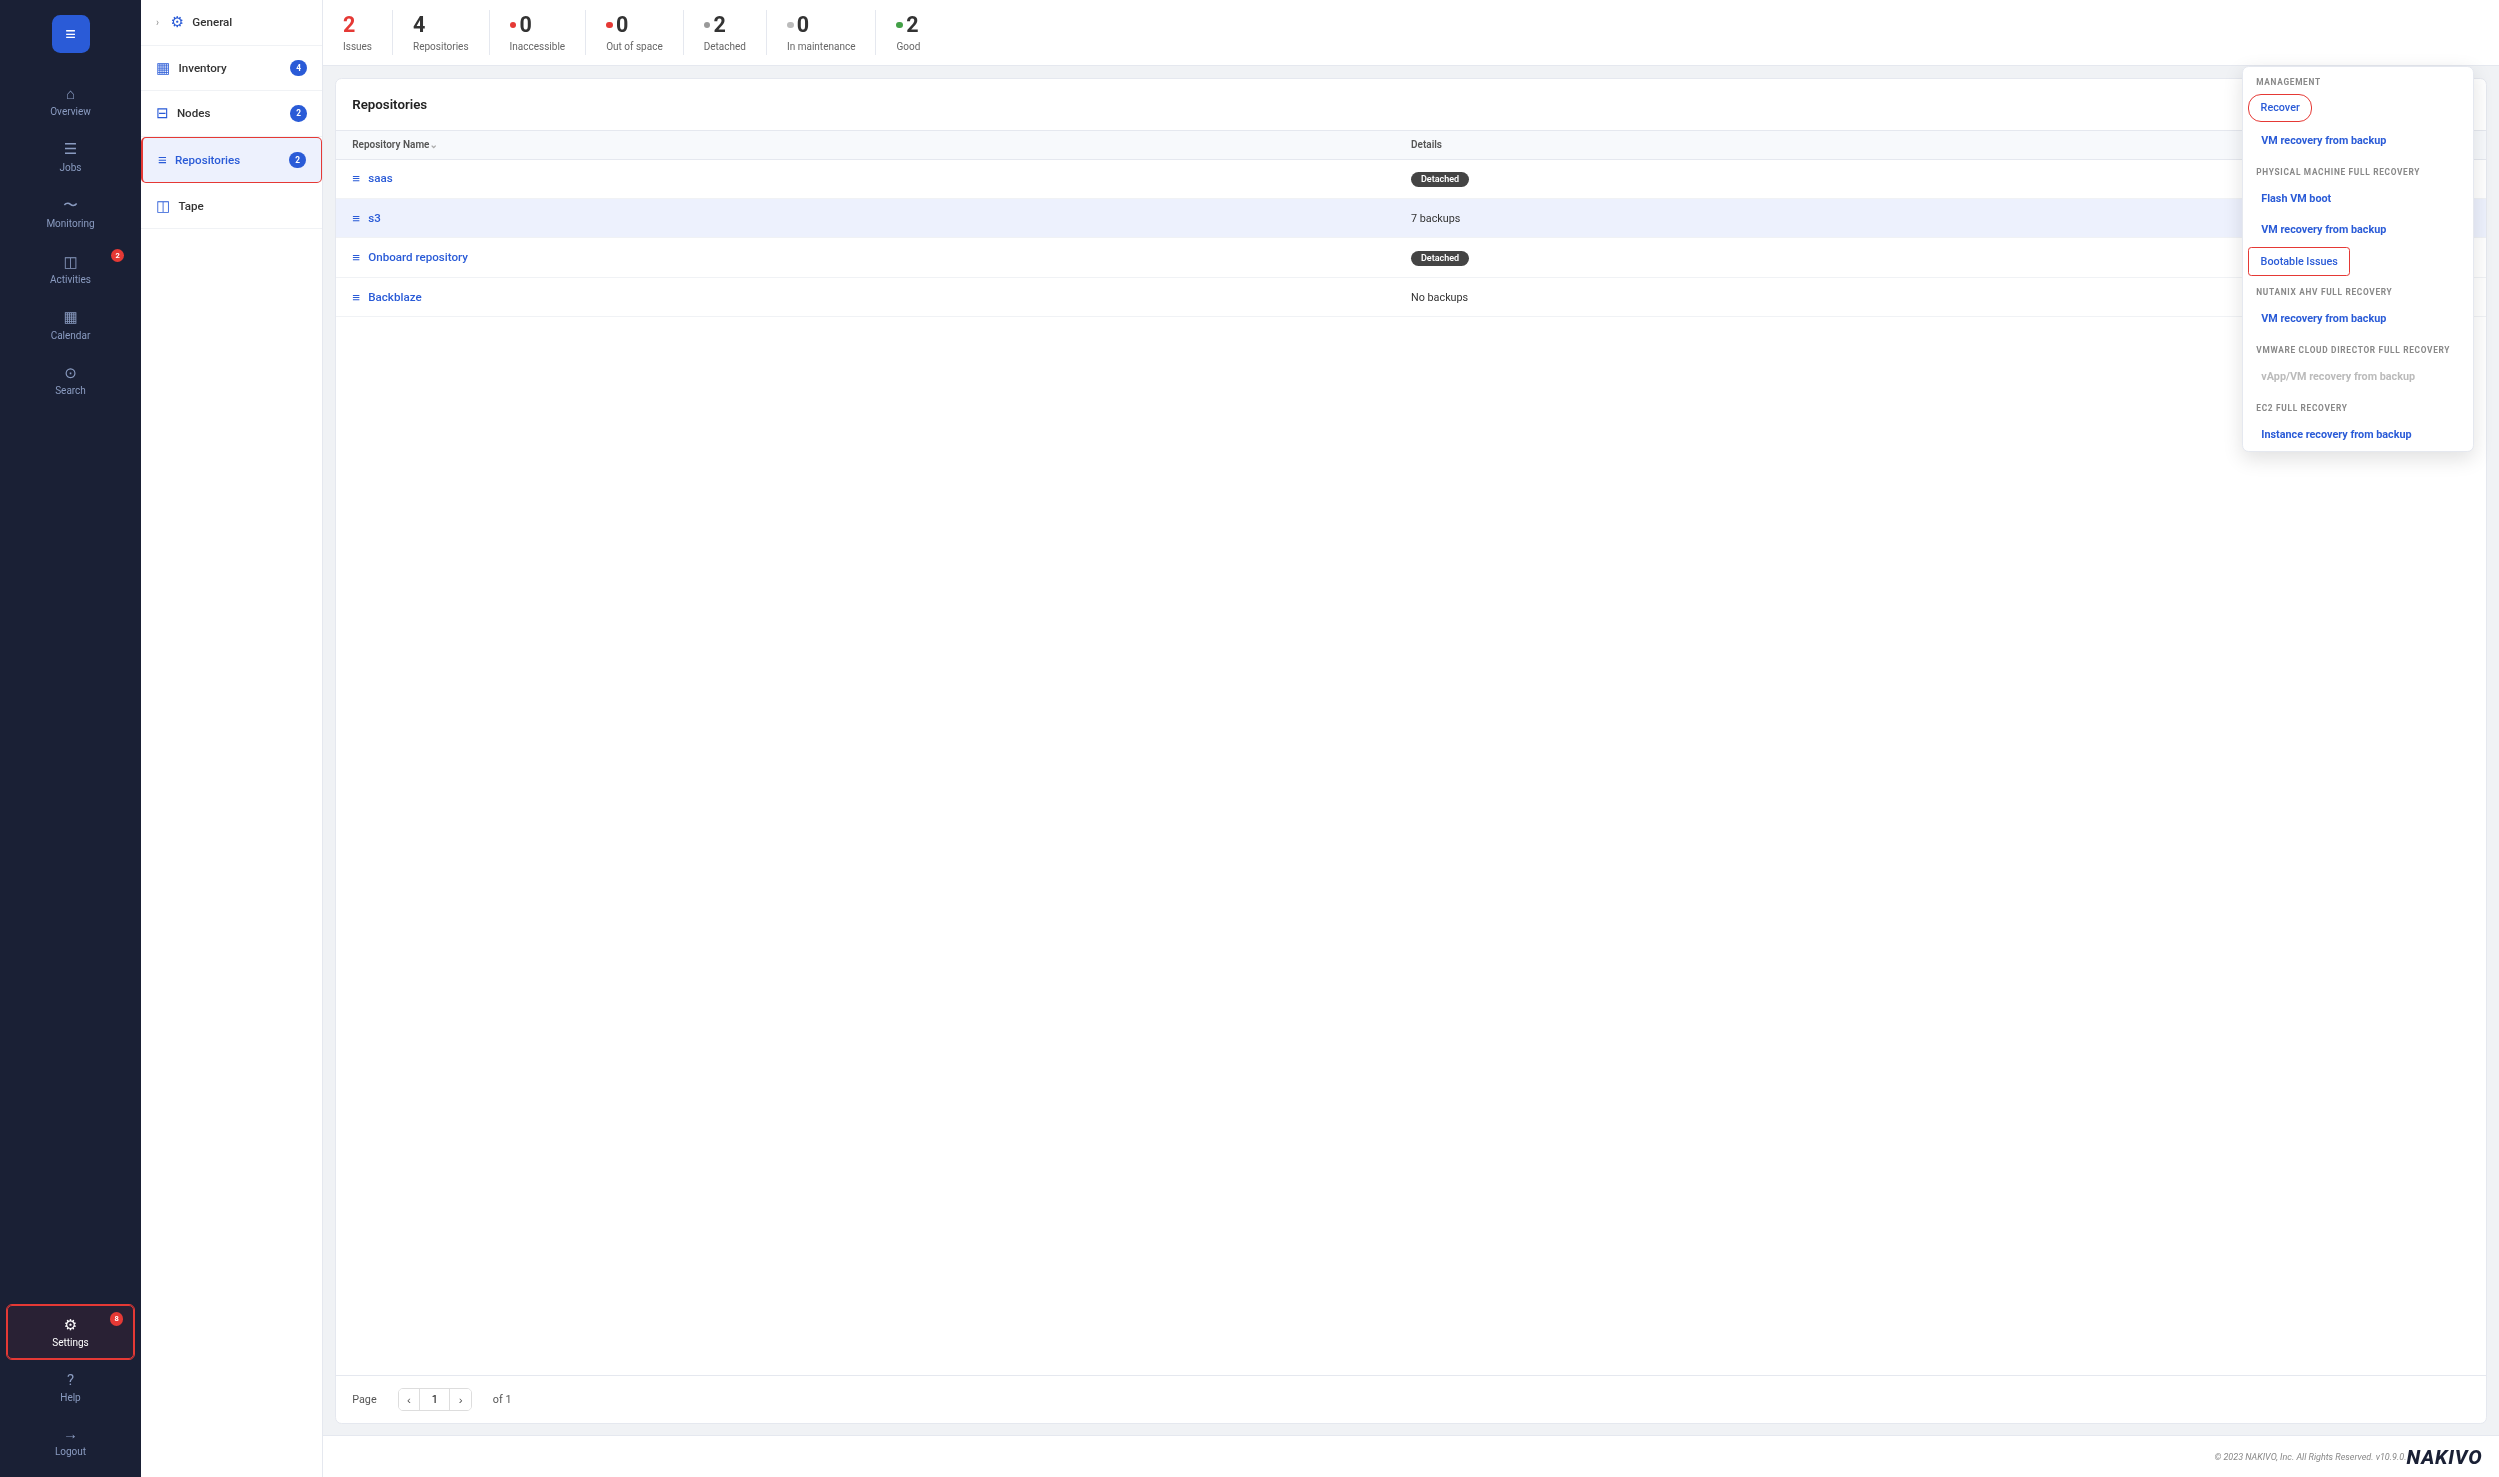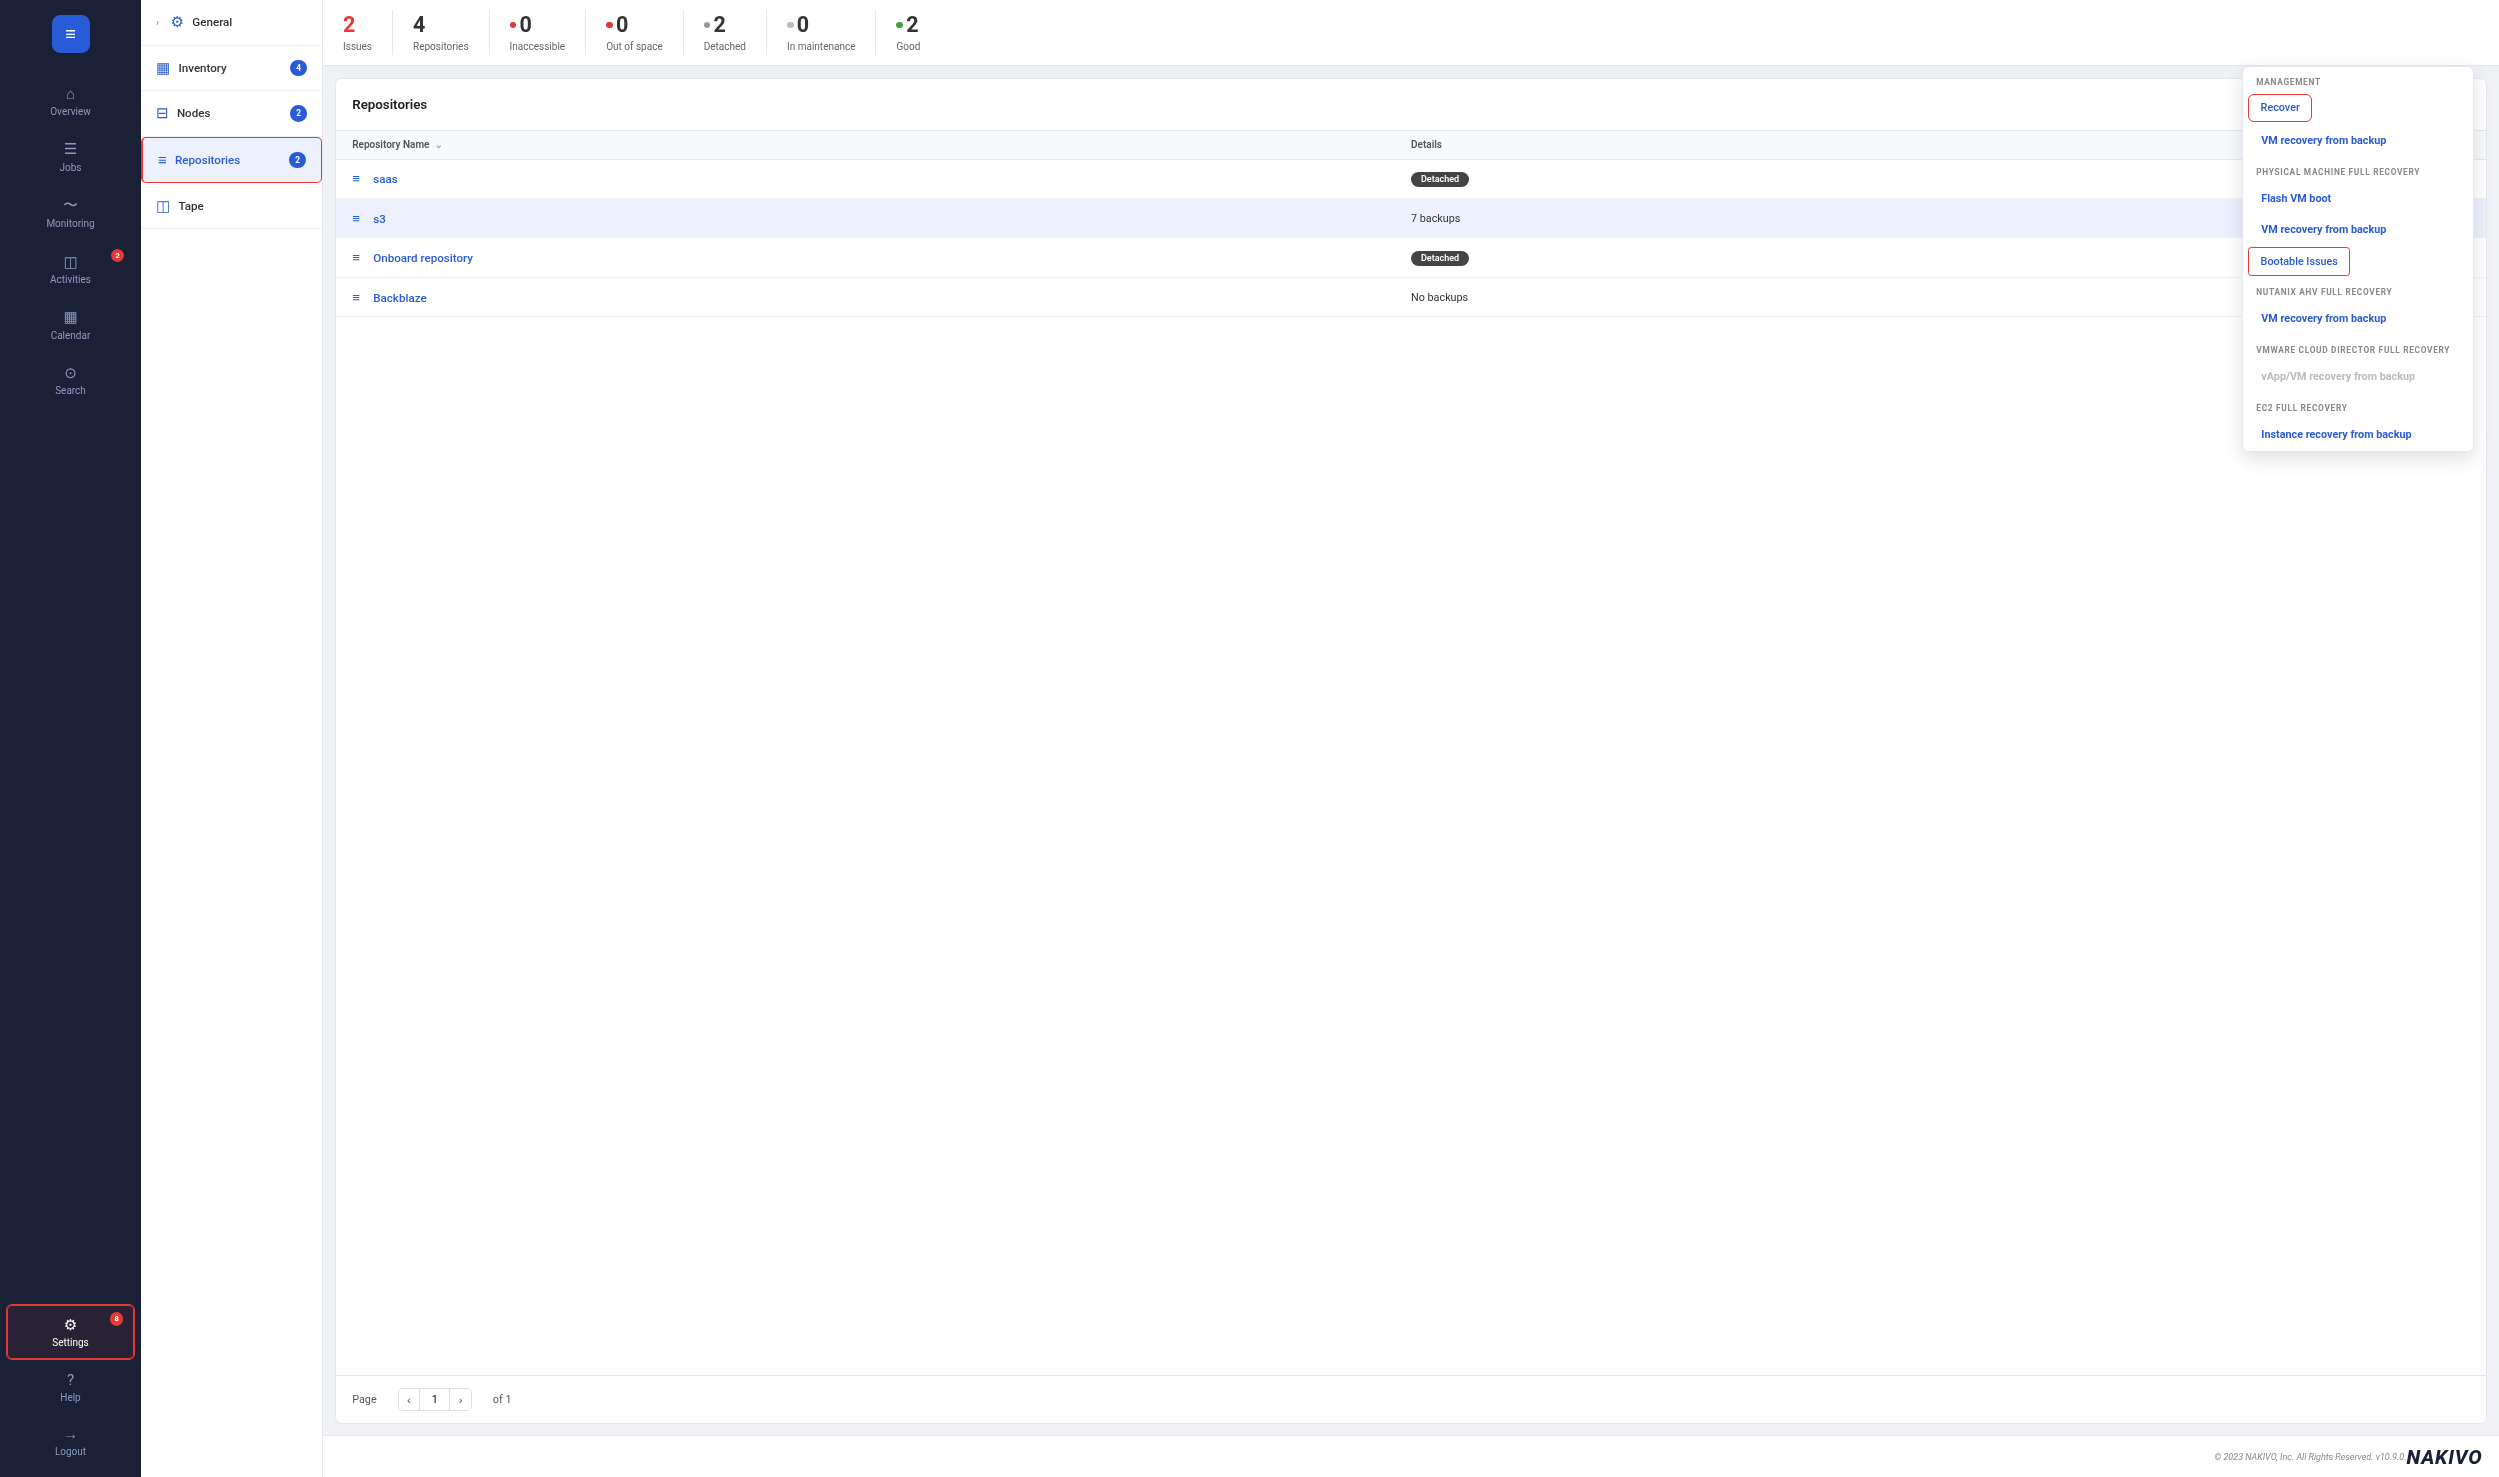--- a/index.html
+++ b/index.html
@@ -173,21 +173,21 @@
     .table-header {
       display: flex;
       align-items: center;
       padding: 8.3px 16.6px;
       background: #f7f9fc;
       border-bottom: 0.8px solid #e5e8ef;
       font-size: 10px;
       font-weight: 600;
       color: #555;
     }
-    .col-name { flex: 1; display: flex; align-items: flex-end; gap: 5px; }
+    .col-name { flex: 1; display: flex; align-items: flex-start; }
     .col-details { flex: 1; }
     .table-row {
       display: flex;
       align-items: center;
       padding: 11.6px 16.6px;
       border-bottom: 0.8px solid #f0f2f5;
       cursor: pointer;
     }
     .table-row.selected { background: #edf1fd; }
     .repo-icon { color: #2a5bd7; font-size: 13.3px; margin-right: 8.3px; }
@@ -279,21 +279,21 @@
       outline: 1.7px solid #e53935;
       border-radius: 5px;
     }
 
     
     .recover-btn {
       display: inline-block;
       border: 1.2px solid #e53935;
       color: #2a5bd7;
       padding: 6.6px 11.6px;
-      border-radius: 6px;
+      border-radius: 13px;
       cursor: pointer;
       font-size: 10.8px;
       font-weight: 500;
       margin: 1.7px 5px;
     }
 
     .bootable-highlighted {
       display: inline-block;
       border: 1.2px solid #e53935;
       color: #2a5bd7;

